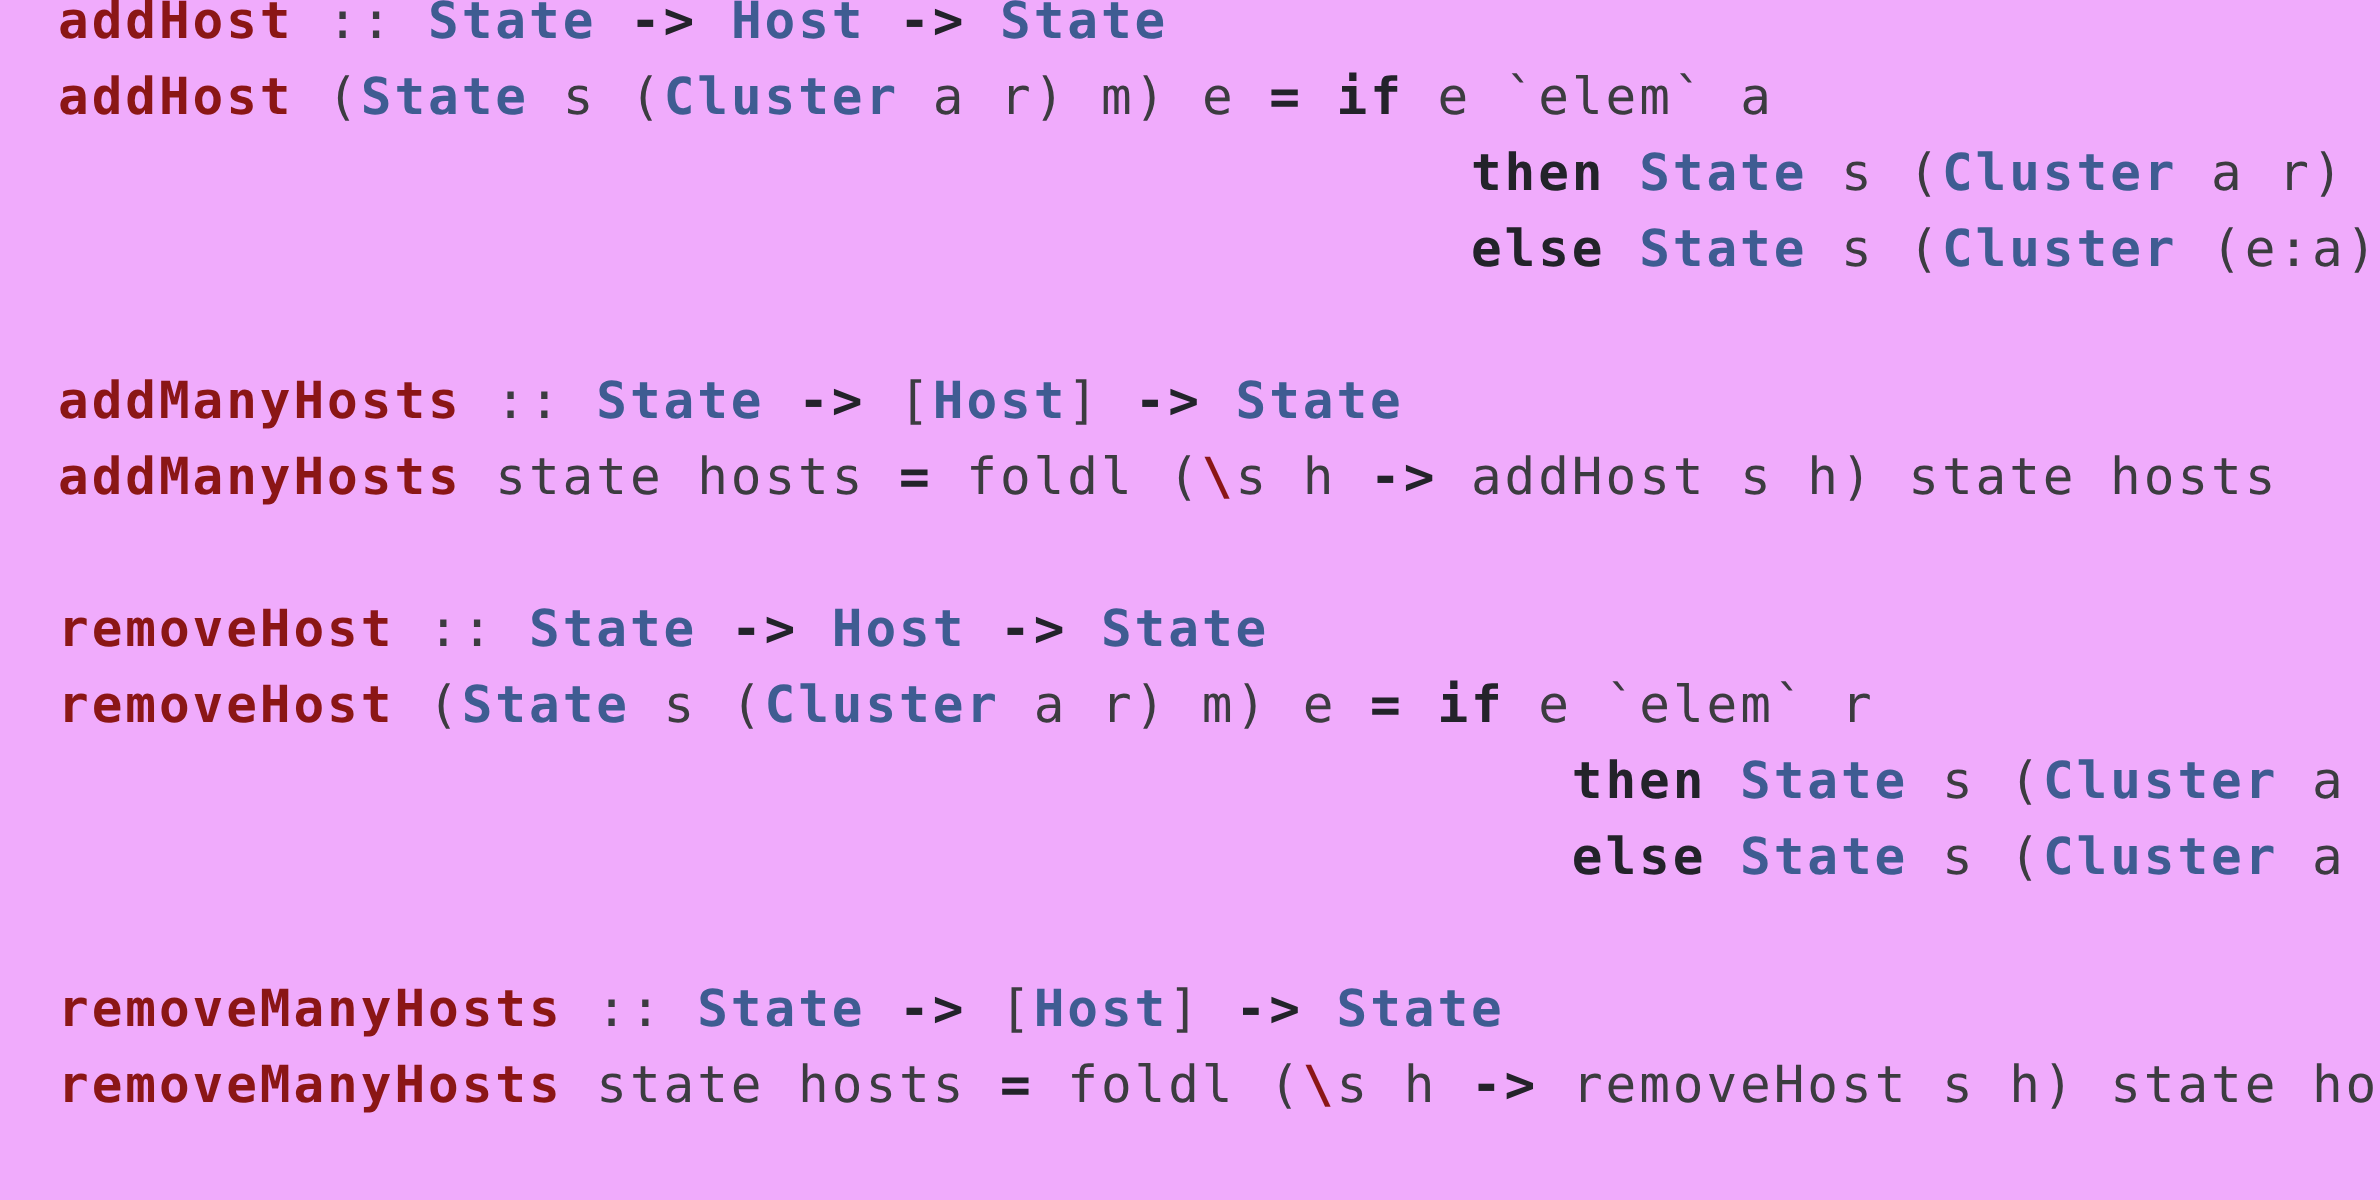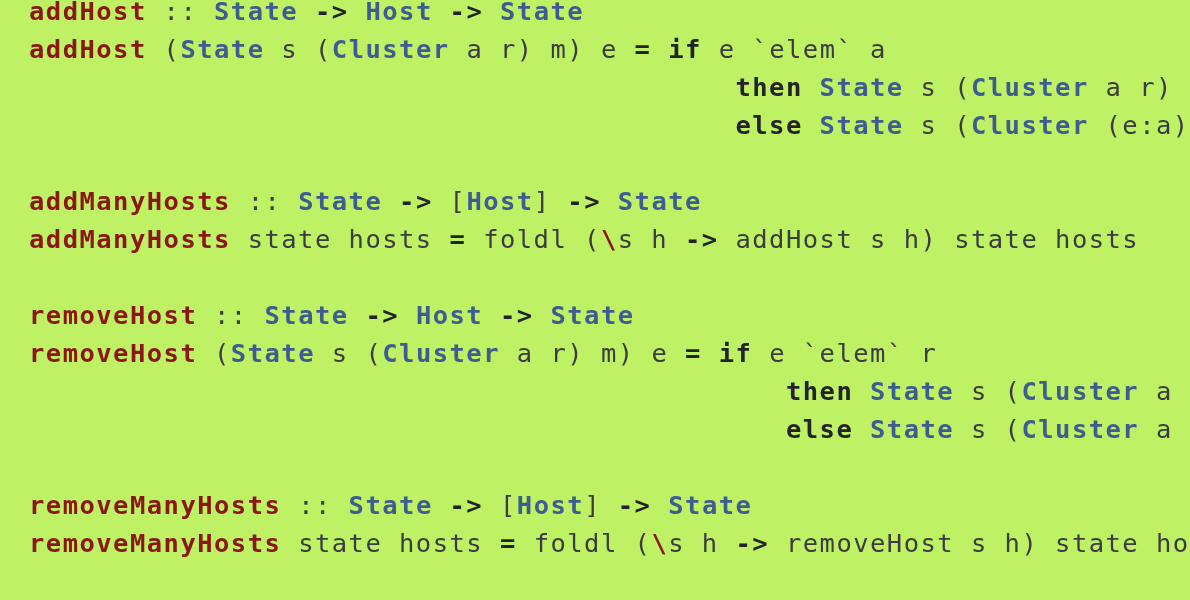--- a/index.html
+++ b/index.html
@@ -42,21 +42,21 @@
   .t-kw      { color: #23232a; font-weight: bold; }
   .t-op      { color: #23232a; font-weight: bold; }
   .t-lambda  { color: #8b1616; font-weight: bold; }
   .t-plain   { color: #3c3c40; font-weight: normal; }
   .t-punc    { color: #3c3c40; font-weight: normal; }
   .t-blank   { color: transparent; }
 </style>
 </head>
 <body style="background: rgb(255, 255, 255);">
 
-<div id="code-view" style="background: #bef264;">
+<div id="code-view" style="background: #f0abfc;">
     <div class="code-line" style="top: -8px; left: 29px; font-size: 25.5px; line-height: 38px; letter-spacing: 1.468px;"><span class="tok t-fn" style="color: rgb(139, 22, 22);">addHost</span><span class="tok t-plain" style="color: rgb(60, 60, 64);"> </span><span class="tok t-punc" style="color: rgb(60, 60, 64);">::</span><span class="tok t-plain" style="color: rgb(60, 60, 64);"> </span><span class="tok t-type" style="color: rgb(63, 92, 146);">State</span><span class="tok t-plain" style="color: rgb(60, 60, 64);"> </span><span class="tok t-op" style="color: rgb(35, 35, 42);">-&gt;</span><span class="tok t-plain" style="color: rgb(60, 60, 64);"> </span><span class="tok t-type" style="color: rgb(63, 92, 146);">Host</span><span class="tok t-plain" style="color: rgb(60, 60, 64);"> </span><span class="tok t-op" style="color: rgb(35, 35, 42);">-&gt;</span><span class="tok t-plain" style="color: rgb(60, 60, 64);"> </span><span class="tok t-type" style="color: rgb(63, 92, 146);">State</span></div>
     <div class="code-line" style="top: 30px; left: 29px; font-size: 25.5px; line-height: 38px; letter-spacing: 1.468px;"><span class="tok t-fn" style="color: rgb(139, 22, 22);">addHost</span><span class="tok t-plain" style="color: rgb(60, 60, 64);"> </span><span class="tok t-punc" style="color: rgb(60, 60, 64);">(</span><span class="tok t-type" style="color: rgb(63, 92, 146);">State</span><span class="tok t-plain" style="color: rgb(60, 60, 64);"> s </span><span class="tok t-punc" style="color: rgb(60, 60, 64);">(</span><span class="tok t-type" style="color: rgb(63, 92, 146);">Cluster</span><span class="tok t-plain" style="color: rgb(60, 60, 64);"> a r) m) e </span><span class="tok t-op" style="color: rgb(35, 35, 42);">=</span><span class="tok t-plain" style="color: rgb(60, 60, 64);"> </span><span class="tok t-kw" style="color: rgb(35, 35, 42);">if</span><span class="tok t-plain" style="color: rgb(60, 60, 64);"> e `elem` a</span></div>
     <div class="code-line" style="top: 68px; left: 29px; font-size: 25.5px; line-height: 38px; letter-spacing: 1.468px;"><span class="tok t-plain" style="color: rgb(60, 60, 64);">                                          </span><span class="tok t-kw" style="color: rgb(35, 35, 42);">then</span><span class="tok t-plain" style="color: rgb(60, 60, 64);"> </span><span class="tok t-type" style="color: rgb(63, 92, 146);">State</span><span class="tok t-plain" style="color: rgb(60, 60, 64);"> s </span><span class="tok t-punc" style="color: rgb(60, 60, 64);">(</span><span class="tok t-type" style="color: rgb(63, 92, 146);">Cluster</span><span class="tok t-plain" style="color: rgb(60, 60, 64);"> a r)</span></div>
     <div class="code-line" style="top: 106px; left: 29px; font-size: 25.5px; line-height: 38px; letter-spacing: 1.468px;"><span class="tok t-plain" style="color: rgb(60, 60, 64);">                                          </span><span class="tok t-kw" style="color: rgb(35, 35, 42);">else</span><span class="tok t-plain" style="color: rgb(60, 60, 64);"> </span><span class="tok t-type" style="color: rgb(63, 92, 146);">State</span><span class="tok t-plain" style="color: rgb(60, 60, 64);"> s </span><span class="tok t-punc" style="color: rgb(60, 60, 64);">(</span><span class="tok t-type" style="color: rgb(63, 92, 146);">Cluster</span><span class="tok t-plain" style="color: rgb(60, 60, 64);"> (e:a)</span></div>
     <div class="code-line" style="top: 144px; left: 29px; font-size: 25.5px; line-height: 38px; letter-spacing: 1.468px;"><span class="tok t-blank">&nbsp;</span></div>
     <div class="code-line" style="top: 182px; left: 29px; font-size: 25.5px; line-height: 38px; letter-spacing: 1.468px;"><span class="tok t-fn" style="color: rgb(139, 22, 22);">addManyHosts</span><span class="tok t-plain" style="color: rgb(60, 60, 64);"> </span><span class="tok t-punc" style="color: rgb(60, 60, 64);">::</span><span class="tok t-plain" style="color: rgb(60, 60, 64);"> </span><span class="tok t-type" style="color: rgb(63, 92, 146);">State</span><span class="tok t-plain" style="color: rgb(60, 60, 64);"> </span><span class="tok t-op" style="color: rgb(35, 35, 42);">-&gt;</span><span class="tok t-plain" style="color: rgb(60, 60, 64);"> </span><span class="tok t-punc" style="color: rgb(60, 60, 64);">[</span><span class="tok t-type" style="color: rgb(63, 92, 146);">Host</span><span class="tok t-punc" style="color: rgb(60, 60, 64);">]</span><span class="tok t-plain" style="color: rgb(60, 60, 64);"> </span><span class="tok t-op" style="color: rgb(35, 35, 42);">-&gt;</span><span class="tok t-plain" style="color: rgb(60, 60, 64);"> </span><span class="tok t-type" style="color: rgb(63, 92, 146);">State</span></div>
     <div class="code-line" style="top: 220px; left: 29px; font-size: 25.5px; line-height: 38px; letter-spacing: 1.468px;"><span class="tok t-fn" style="color: rgb(139, 22, 22);">addManyHosts</span><span class="tok t-plain" style="color: rgb(60, 60, 64);"> state hosts </span><span class="tok t-op" style="color: rgb(35, 35, 42);">=</span><span class="tok t-plain" style="color: rgb(60, 60, 64);"> foldl (</span><span class="tok t-lambda" style="color: rgb(139, 22, 22);">\</span><span class="tok t-plain" style="color: rgb(60, 60, 64);">s h </span><span class="tok t-op" style="color: rgb(35, 35, 42);">-&gt;</span><span class="tok t-plain" style="color: rgb(60, 60, 64);"> addHost s h) state hosts</span></div>
     <div class="code-line" style="top: 258px; left: 29px; font-size: 25.5px; line-height: 38px; letter-spacing: 1.468px;"><span class="tok t-blank">&nbsp;</span></div>
     <div class="code-line" style="top: 296px; left: 29px; font-size: 25.5px; line-height: 38px; letter-spacing: 1.468px;"><span class="tok t-fn" style="color: rgb(139, 22, 22);">removeHost</span><span class="tok t-plain" style="color: rgb(60, 60, 64);"> </span><span class="tok t-punc" style="color: rgb(60, 60, 64);">::</span><span class="tok t-plain" style="color: rgb(60, 60, 64);"> </span><span class="tok t-type" style="color: rgb(63, 92, 146);">State</span><span class="tok t-plain" style="color: rgb(60, 60, 64);"> </span><span class="tok t-op" style="color: rgb(35, 35, 42);">-&gt;</span><span class="tok t-plain" style="color: rgb(60, 60, 64);"> </span><span class="tok t-type" style="color: rgb(63, 92, 146);">Host</span><span class="tok t-plain" style="color: rgb(60, 60, 64);"> </span><span class="tok t-op" style="color: rgb(35, 35, 42);">-&gt;</span><span class="tok t-plain" style="color: rgb(60, 60, 64);"> </span><span class="tok t-type" style="color: rgb(63, 92, 146);">State</span></div>
     <div class="code-line" style="top: 334px; left: 29px; font-size: 25.5px; line-height: 38px; letter-spacing: 1.468px;"><span class="tok t-fn" style="color: rgb(139, 22, 22);">removeHost</span><span class="tok t-plain" style="color: rgb(60, 60, 64);"> </span><span class="tok t-punc" style="color: rgb(60, 60, 64);">(</span><span class="tok t-type" style="color: rgb(63, 92, 146);">State</span><span class="tok t-plain" style="color: rgb(60, 60, 64);"> s </span><span class="tok t-punc" style="color: rgb(60, 60, 64);">(</span><span class="tok t-type" style="color: rgb(63, 92, 146);">Cluster</span><span class="tok t-plain" style="color: rgb(60, 60, 64);"> a r) m) e </span><span class="tok t-op" style="color: rgb(35, 35, 42);">=</span><span class="tok t-plain" style="color: rgb(60, 60, 64);"> </span><span class="tok t-kw" style="color: rgb(35, 35, 42);">if</span><span class="tok t-plain" style="color: rgb(60, 60, 64);"> e `elem` r</span></div>

